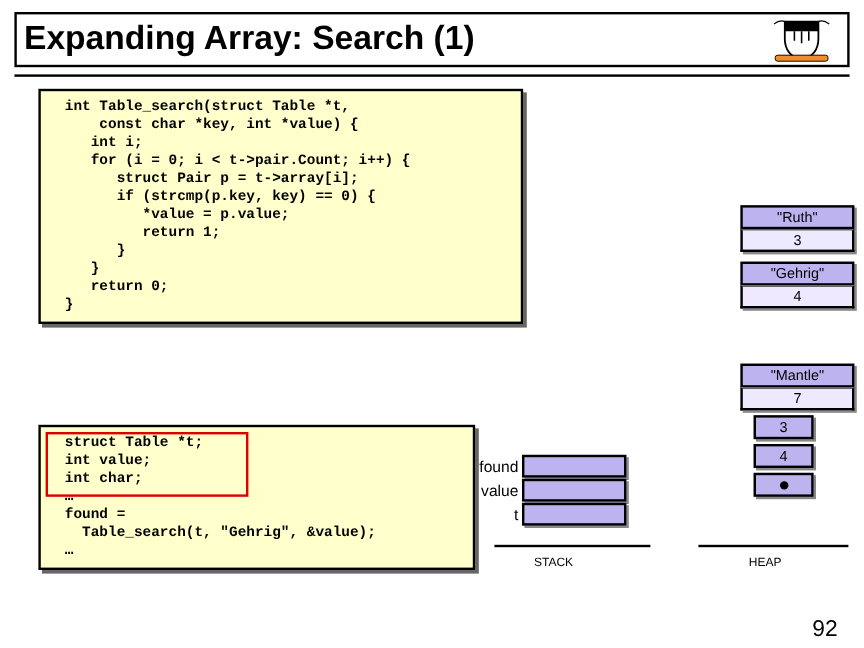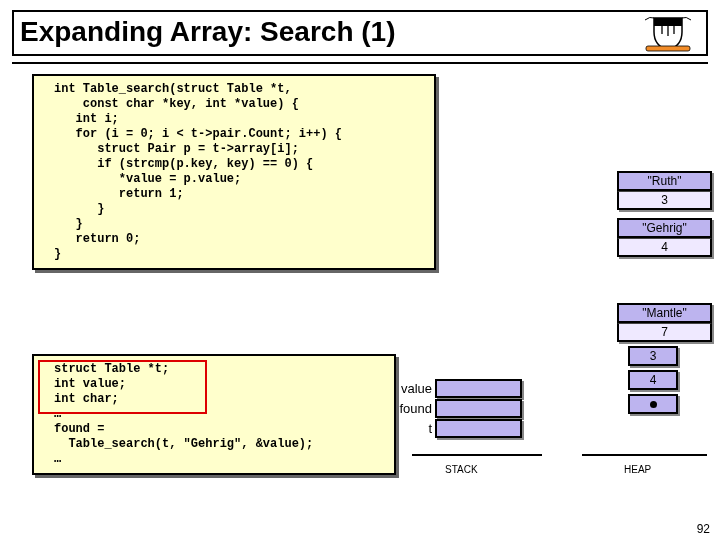--- a/index.html
+++ b/index.html
@@ -135,23 +135,23 @@
   .underline {
     position: absolute;
     border-bottom: 2px solid #000;
   }
   .mem-label {
     position: absolute;
     font-size: 10px;
   }
   .slide-num {
     position: absolute;
-    right: 10px;
+    right: 22px;
     bottom: 4px;
-    font-size: 12px;
+    font-size: 19px;
     text-align: right;
   }
   .dot {
     width: 7px;
     height: 7px;
     background: #000;
     border-radius: 50%;
     display: inline-block;
   }
 </style>
@@ -209,25 +209,25 @@
   </div>
 
   <div class="mini-table">
     <div class="mini-cell">3</div>
     <div class="mini-cell">4</div>
     <div class="mini-cell"><span class="dot"></span></div>
   </div>
 
   <div class="stack-frame">
     <div class="sf-row">
-      <div class="sf-label">value</div>
+      <div class="sf-label">found</div>
       <div class="sf-cell"></div>
     </div>
     <div class="sf-row">
-      <div class="sf-label">found</div>
+      <div class="sf-label">value</div>
       <div class="sf-cell"></div>
     </div>
     <div class="sf-row">
       <div class="sf-label">t</div>
       <div class="sf-cell"></div>
     </div>
   </div>
 
   <div class="underline" style="left:400px; top:380px; width:130px;"></div>
   <div class="underline" style="left:570px; top:380px; width:125px;"></div>

